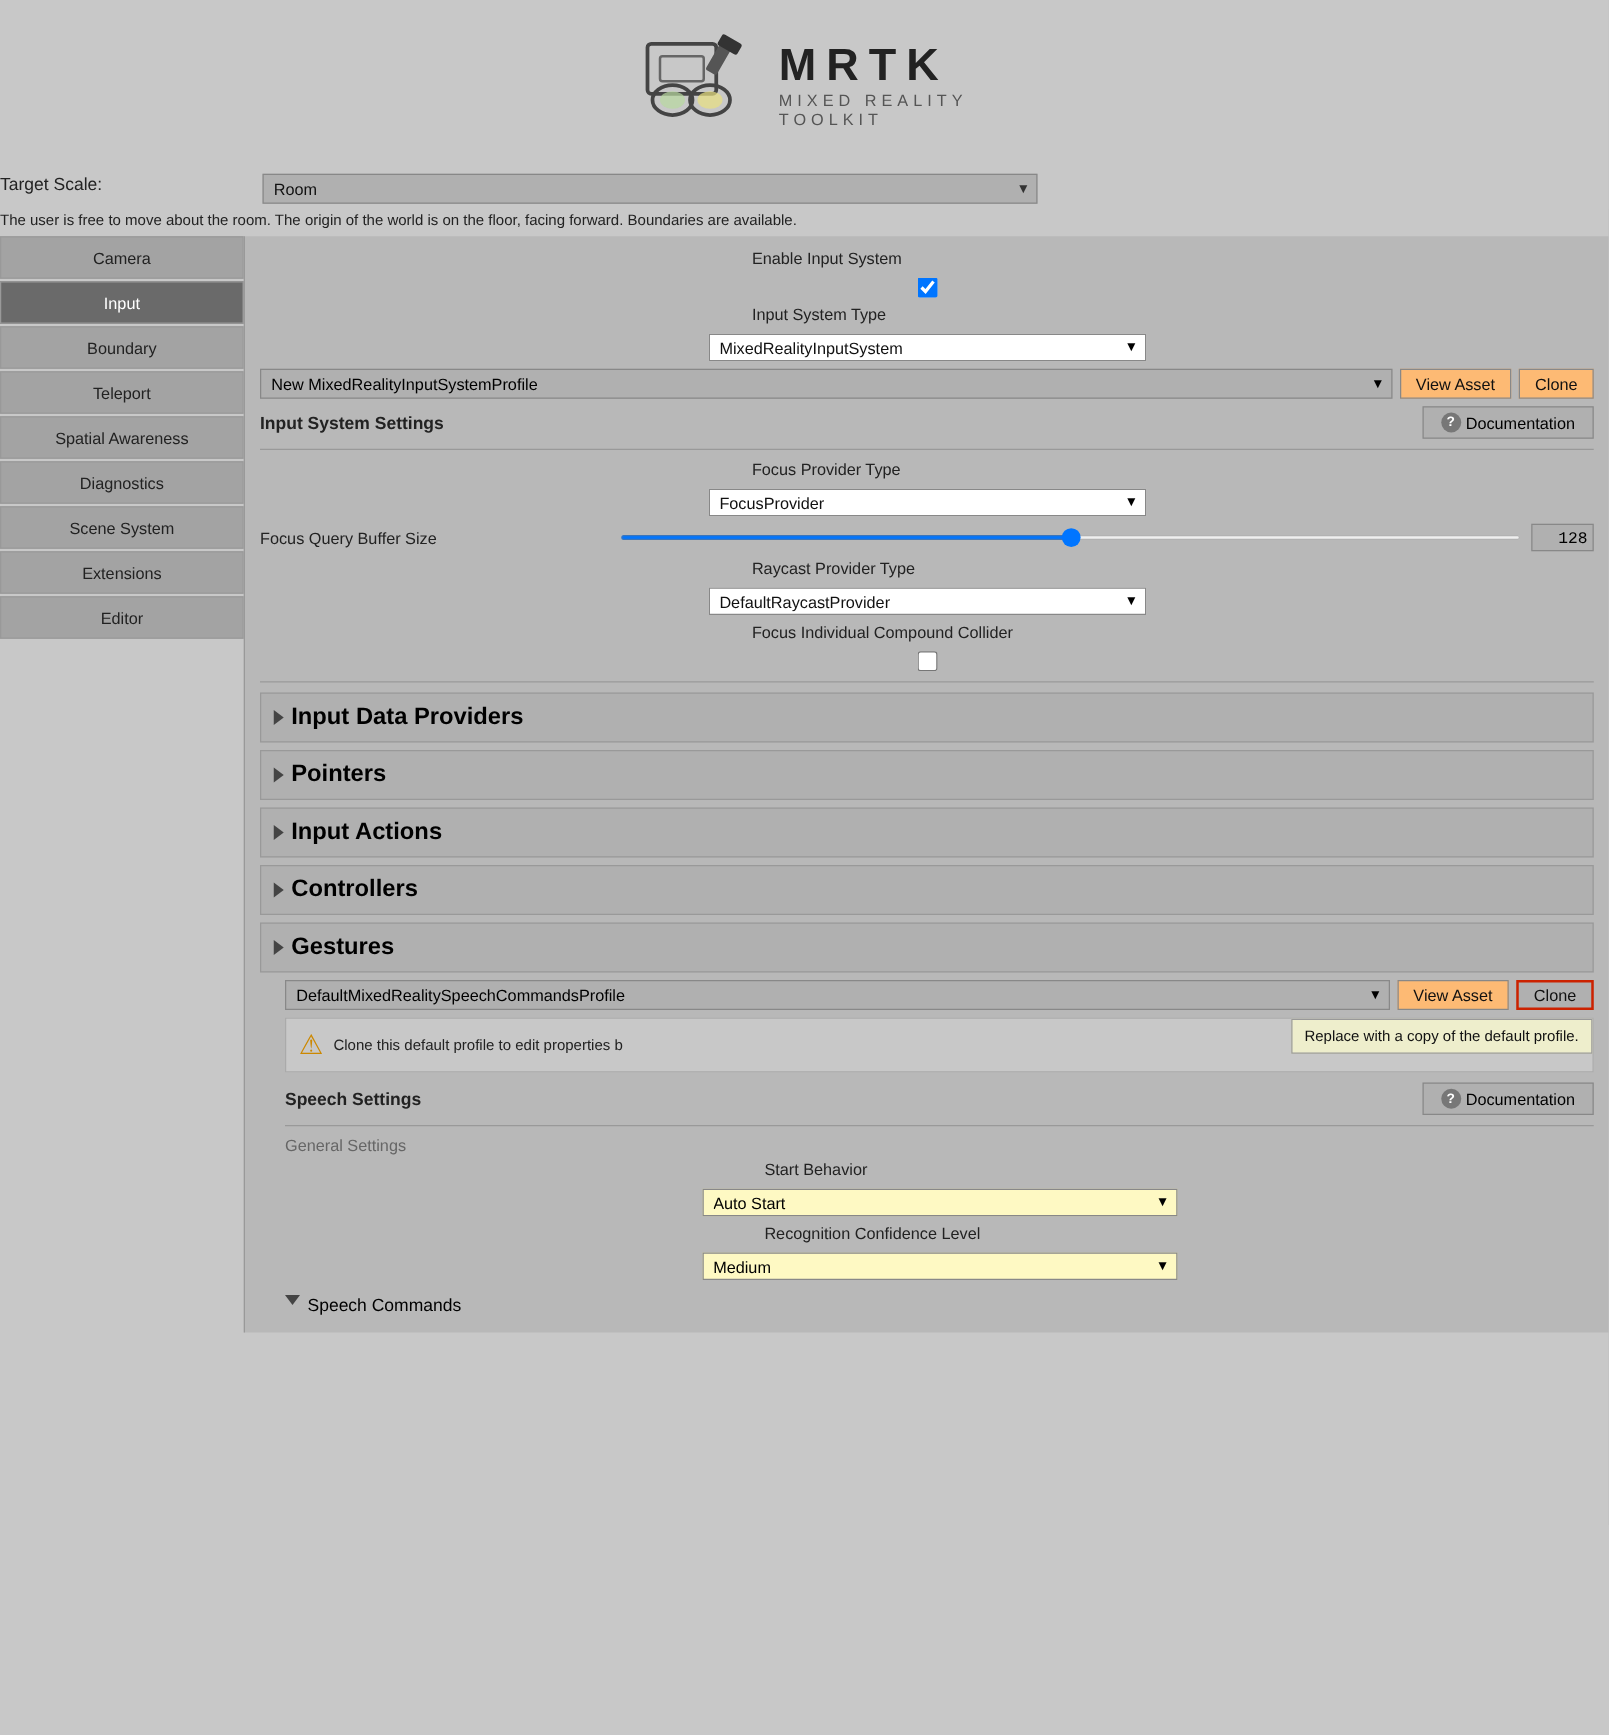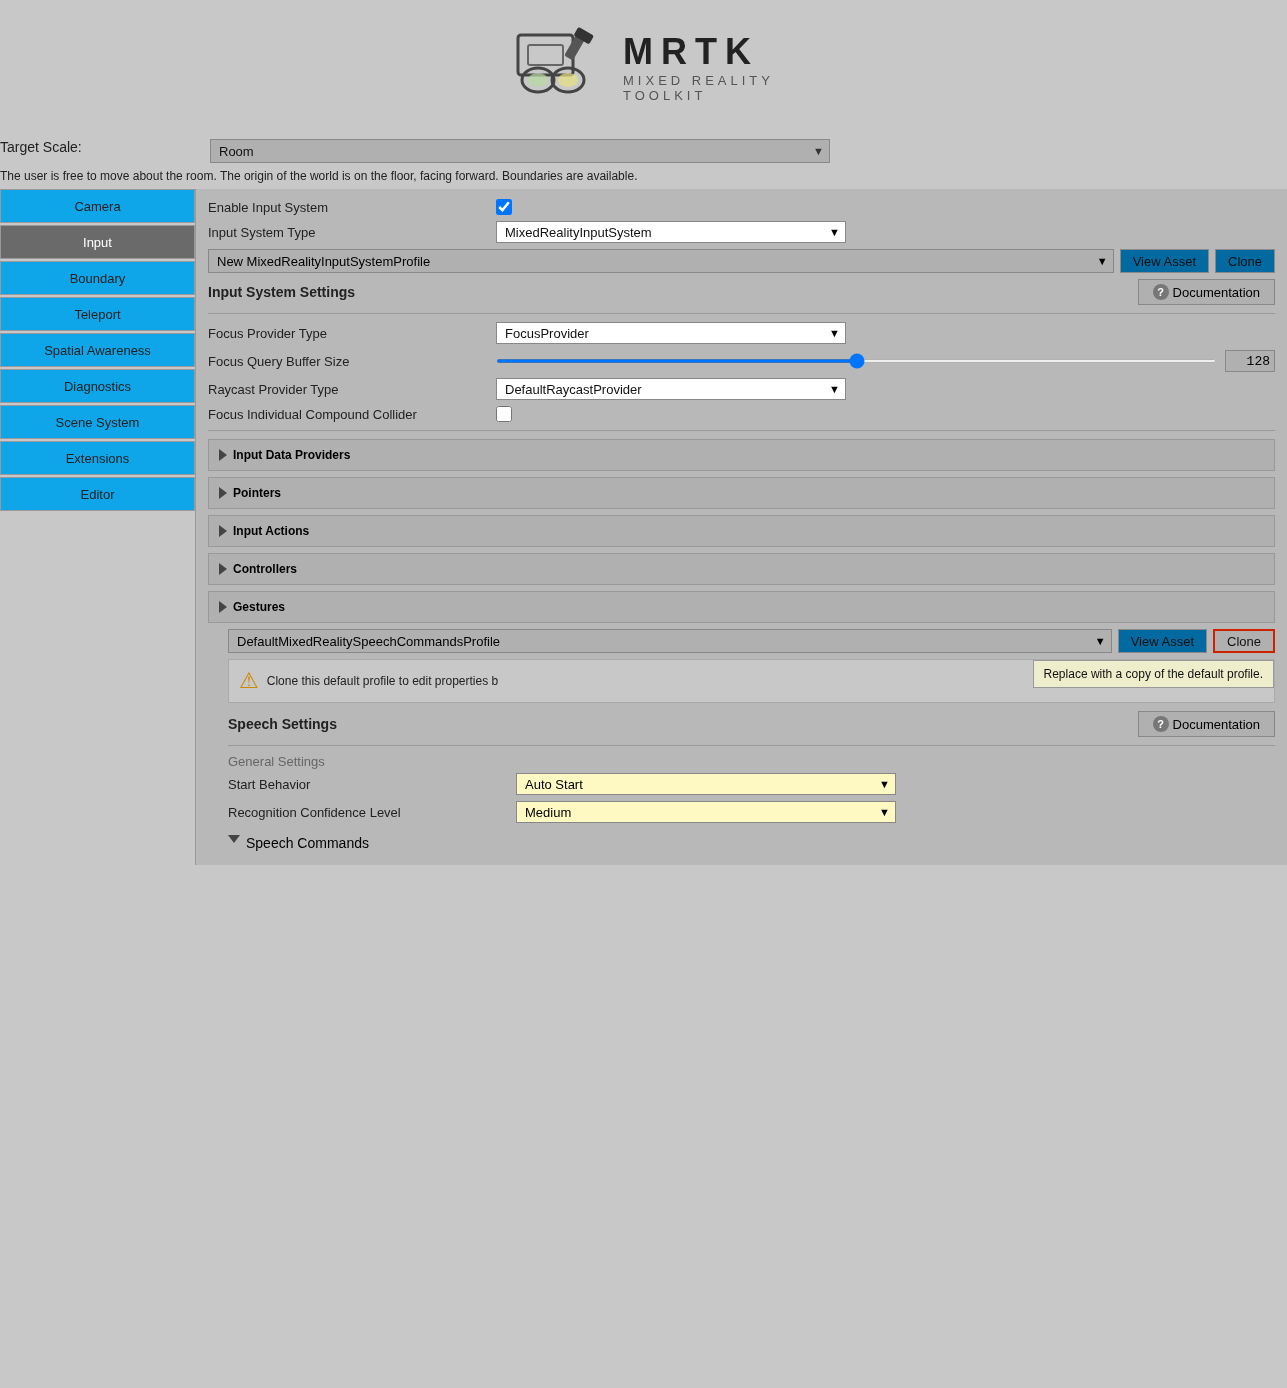--- a/index.html
+++ b/index.html
@@ -91,21 +91,21 @@
       flex-shrink: 0;
       display: flex;
       flex-direction: column;
       background: #c8c8c8;
     }
     .sidebar-item {
       height: 34px;
       display: flex;
       align-items: center;
       justify-content: center;
-      background: #0ea5e9;
+      background: #a3a3a3;
       border: 1px solid #999;
       margin-bottom: 2px;
       cursor: pointer;
       font-size: 13px;
       color: #222;
     }
     .sidebar-item.active {
       background: #6a6a6a;
       color: #fff;
     }
@@ -117,20 +117,21 @@
       padding: 10px 12px;
       border-left: 1px solid #999;
     }
 
     
     .row {
       display: flex;
       align-items: center;
       margin-bottom: 6px;
       gap: 8px;
+      flex-direction: column;
     }
     .row-label {
       min-width: 280px;
       font-size: 13px;
       color: #222;
     }
     .row-label.bold {
       font-weight: bold;
       font-size: 14px;
     }
@@ -192,21 +193,21 @@
       position: absolute;
       right: 6px;
       top: 50%;
       transform: translateY(-50%);
       pointer-events: none;
       font-size: 11px;
     }
     .btn {
       height: 24px;
       padding: 0 12px;
-      background: #0369a1;
+      background: #fdba74;
       border: 1px solid #888;
       font-size: 13px;
       cursor: pointer;
       color: #111;
     }
 
     
     .section-header {
       display: flex;
       align-items: center;
@@ -215,21 +216,21 @@
       background: #b0b0b0;
       border: 1px solid #999;
       margin-bottom: 6px;
       cursor: pointer;
     }
     .section-header-left {
       display: flex;
       align-items: center;
       gap: 6px;
       font-weight: bold;
-      font-size: 12px;
+      font-size: 19px;
     }
     .triangle-right {
       width: 0;
       height: 0;
       border-top: 6px solid transparent;
       border-bottom: 6px solid transparent;
       border-left: 8px solid #444;
       display: inline-block;
     }
     .triangle-down {

